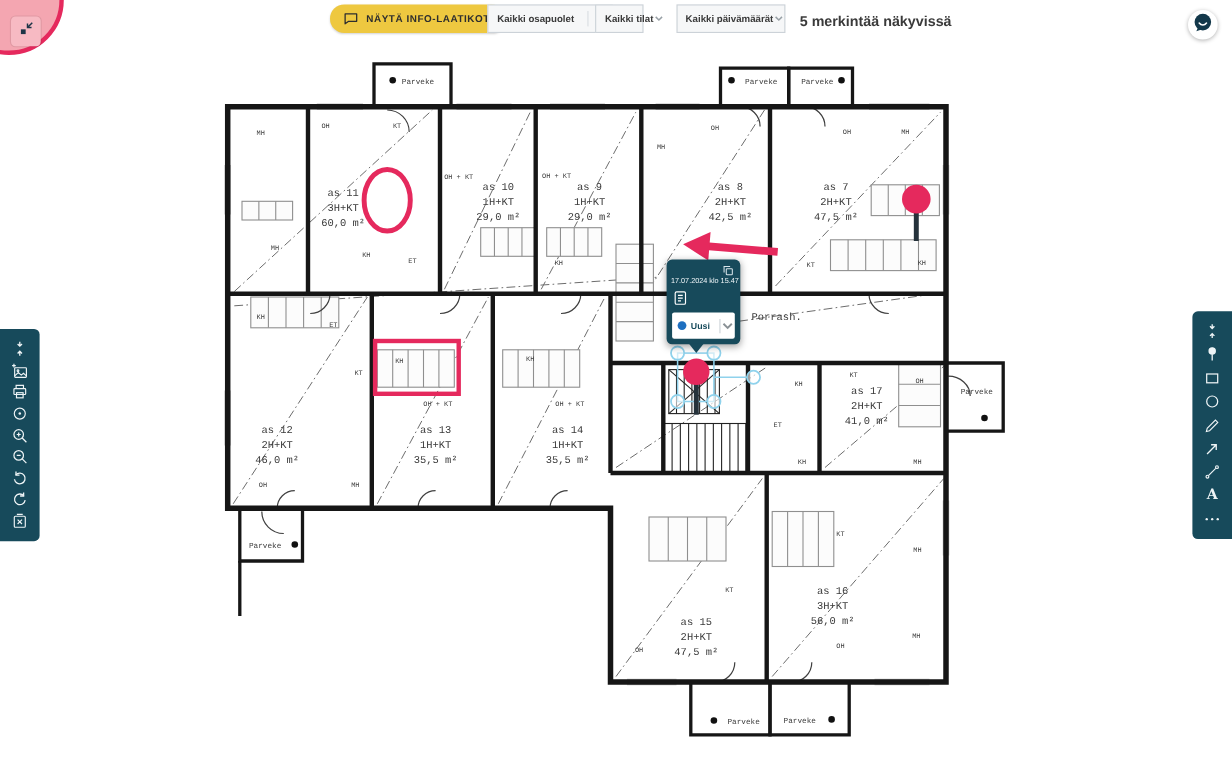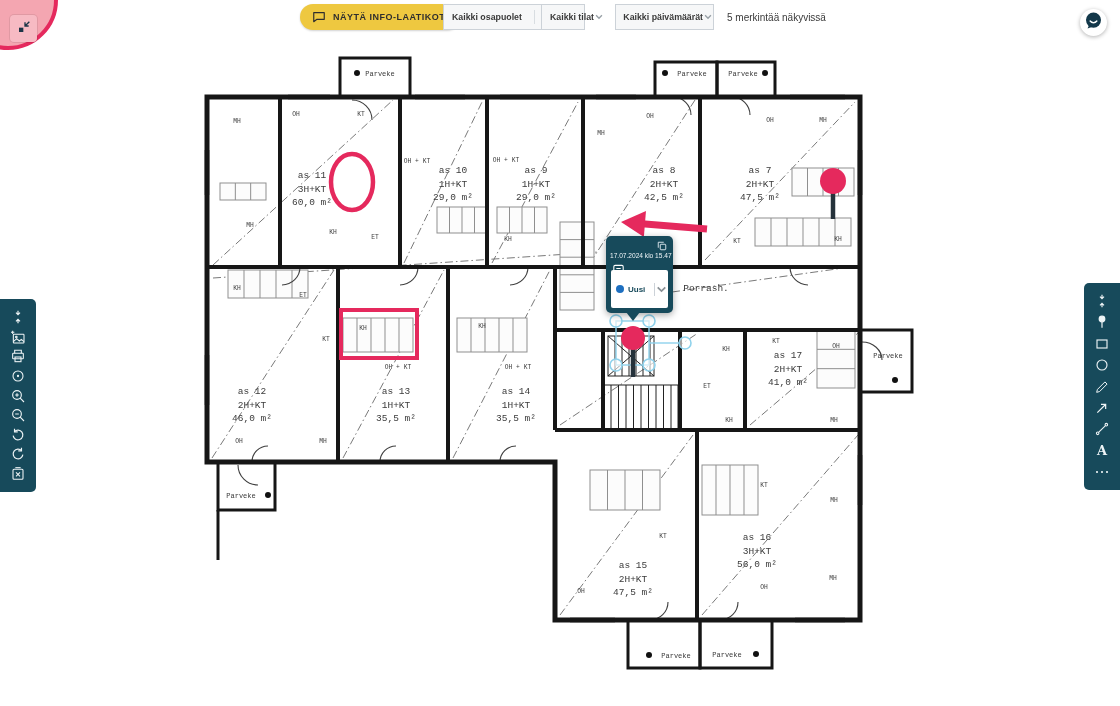--- a/index.html
+++ b/index.html
@@ -18,21 +18,21 @@
     display:flex;align-items:center;padding:0 15px 0 12px;box-shadow:0 1px 2px rgba(0,0,0,.18);cursor:pointer;}
   .info-btn .bubble{width:14px;height:14px;margin-right:7px;display:flex;}
   .info-btn span.lbl{font-size:9px;font-weight:bold;letter-spacing:.5px;color:#2e2e2e;white-space:nowrap;}
   .filter{position:absolute;top:4px;height:26px;background:#f6f7f8;border:1px solid #ccd2d8;
     box-sizing:border-box;display:flex;align-items:center;cursor:pointer;}
   .filter .val{font-size:8.8px;font-weight:bold;color:#3a3a3a;padding-left:8px;white-space:nowrap;flex:1;}
   .filter .sep{width:1px;height:14px;background:#d8dde1;}
   .filter .chev{width:21px;display:flex;align-items:center;justify-content:center;color:#98a0a6;}
   .filter .chev svg{width:10px;height:10px;}
   .f1{left:443px;width:114px;} .f2{left:541px;width:44px;} .f3{left:615px;width:99px;justify-content:flex-end;}
-  .count-text{position:absolute;left:727px;top:12px;font-size:10px;color:#3a3a3a;white-space:nowrap;}
+  .count-text{position:absolute;left:727px;top:12px;font-size:13px;color:#3a3a3a;white-space:nowrap;font-weight:bold;}
   
   .tools{position:absolute;width:36px;background:#174a5b;display:flex;flex-direction:column;
     align-items:center;justify-content:space-between;padding:9px 0;box-sizing:border-box;z-index:20;}
   .tools.left{left:0;top:299px;height:193px;border-radius:0 5px 5px 0;}
   .tools.right{left:1084px;top:283px;height:207px;border-radius:5px 0 0 5px;}
   .tool-btn{width:30px;height:18px;display:flex;align-items:center;justify-content:center;
     color:#eef4f6;cursor:pointer;background:none;border:none;padding:0;}
   .tool-btn svg{width:16px;height:16px;}
   .tool-btn .tglyph{font:bold 13px "DejaVu Serif",serif;color:#eef4f6;line-height:1;}
   
@@ -42,21 +42,21 @@
   
   .plan-wrap{position:absolute;left:195px;top:50px;width:740px;height:630px;z-index:1;font-family:Liberation Mono, monospace;}
   
   .popup{position:absolute;left:606px;top:236px;width:67px;height:77px;background:#174a5b;border-radius:5px;
     box-shadow:0 2px 7px rgba(0,0,0,.35);z-index:30;}
   .popup::after{content:"";position:absolute;left:20px;bottom:-8px;border:7px solid transparent;
     border-top:9px solid #174a5b;border-bottom:0;}
   .popup .copy{position:absolute;top:4px;right:5px;width:12px;height:12px;color:#d9e5eb;}
   .popup .ts{position:absolute;top:16px;left:4px;width:62px;font-size:6.6px;color:#eef4f7;white-space:nowrap;}
   .popup .note{position:absolute;top:27px;left:5px;width:15px;height:16px;color:#fff;}
-  .popup .dd{position:absolute;left:5px;bottom:5px;width:57px;height:38px;background:#fff;border-radius:2px;
+  .popup .dd{position:absolute;left:5px;bottom:5px;width:57px;height:24px;background:#fff;border-radius:2px;
     display:flex;align-items:center;cursor:pointer;}
   .popup .dot{width:8px;height:8px;border-radius:50%;margin-left:5px;flex:0 0 auto;}
   .popup .ddlbl{font-size:8px;font-weight:bold;color:#174a5b;margin-left:4px;flex:1;}
   .popup .ddsep{width:1px;height:13px;background:#ccd2d8;}
   .popup .ddchev{width:13px;display:flex;align-items:center;justify-content:center;color:#8a9196;}
   .popup .ddchev svg{width:8px;height:8px;}
   .popup .copy svg,.popup .note svg,.popup .ddchev svg{display:block;width:100%;height:100%;}
 </style>
 </head>
 <body>

